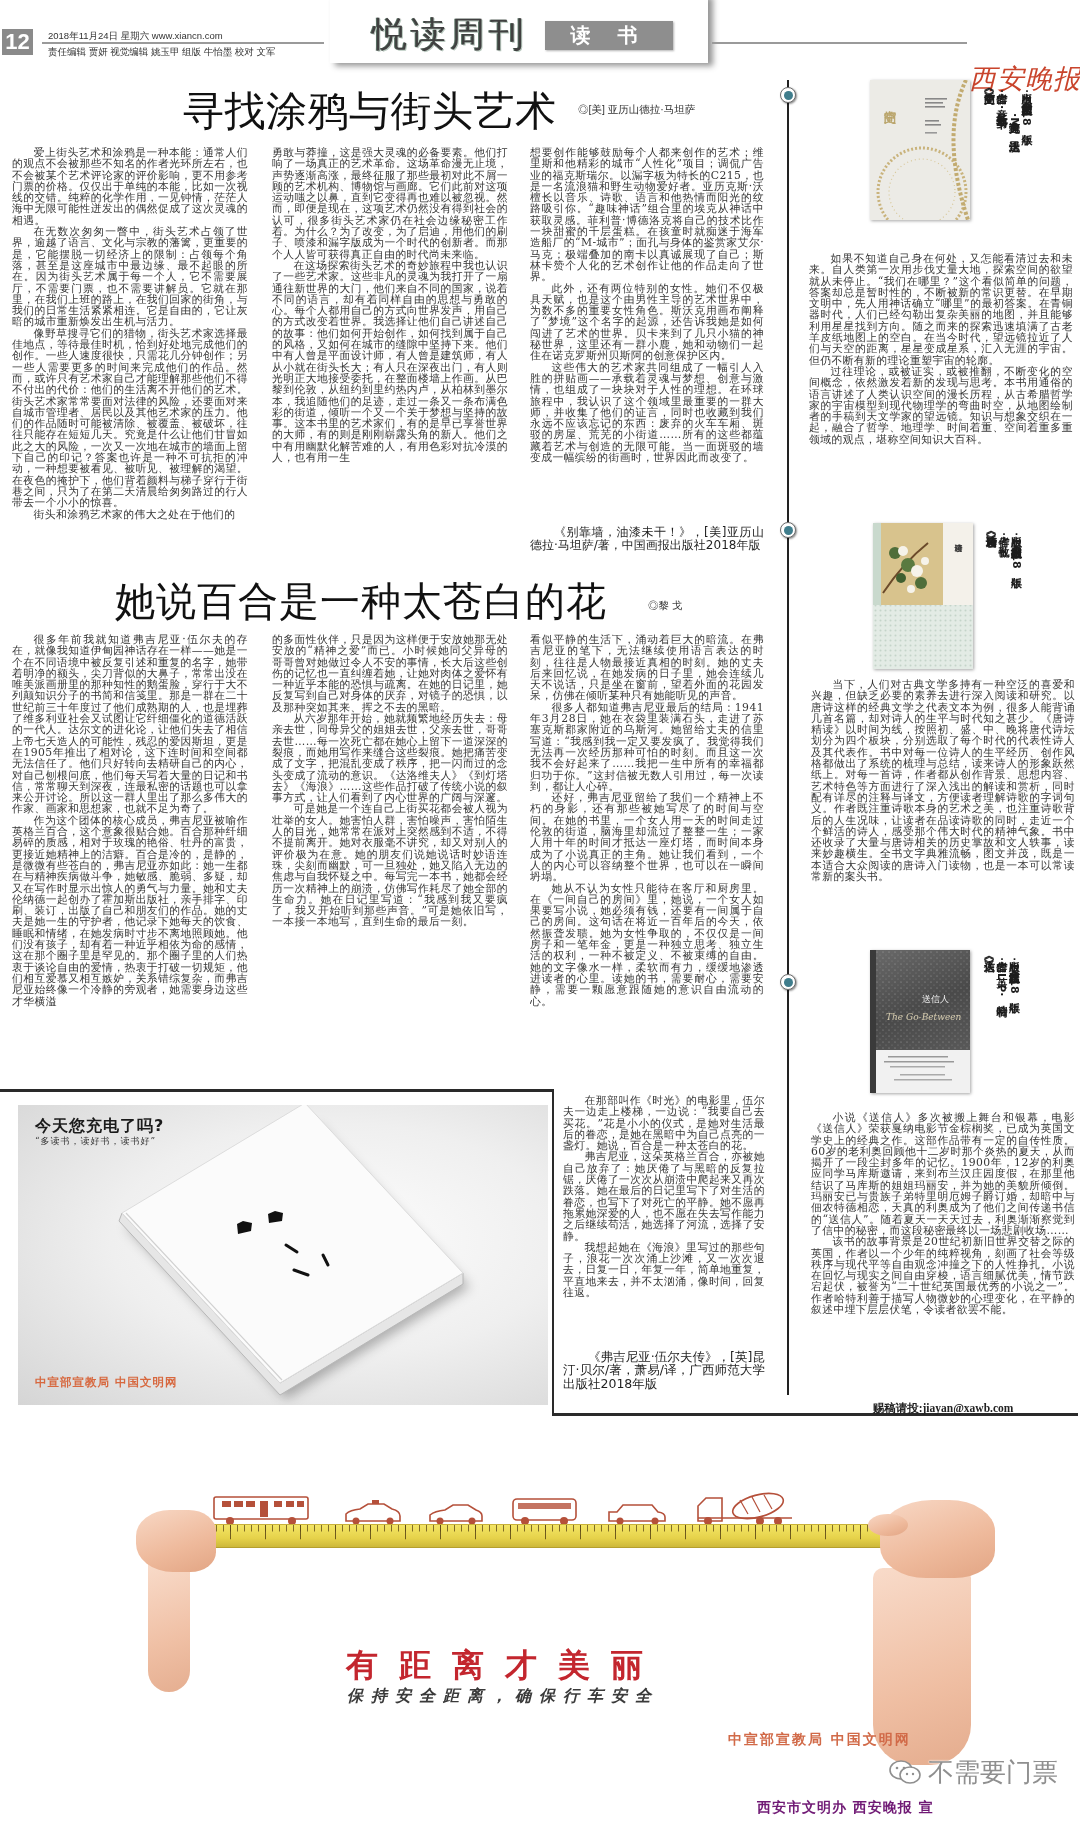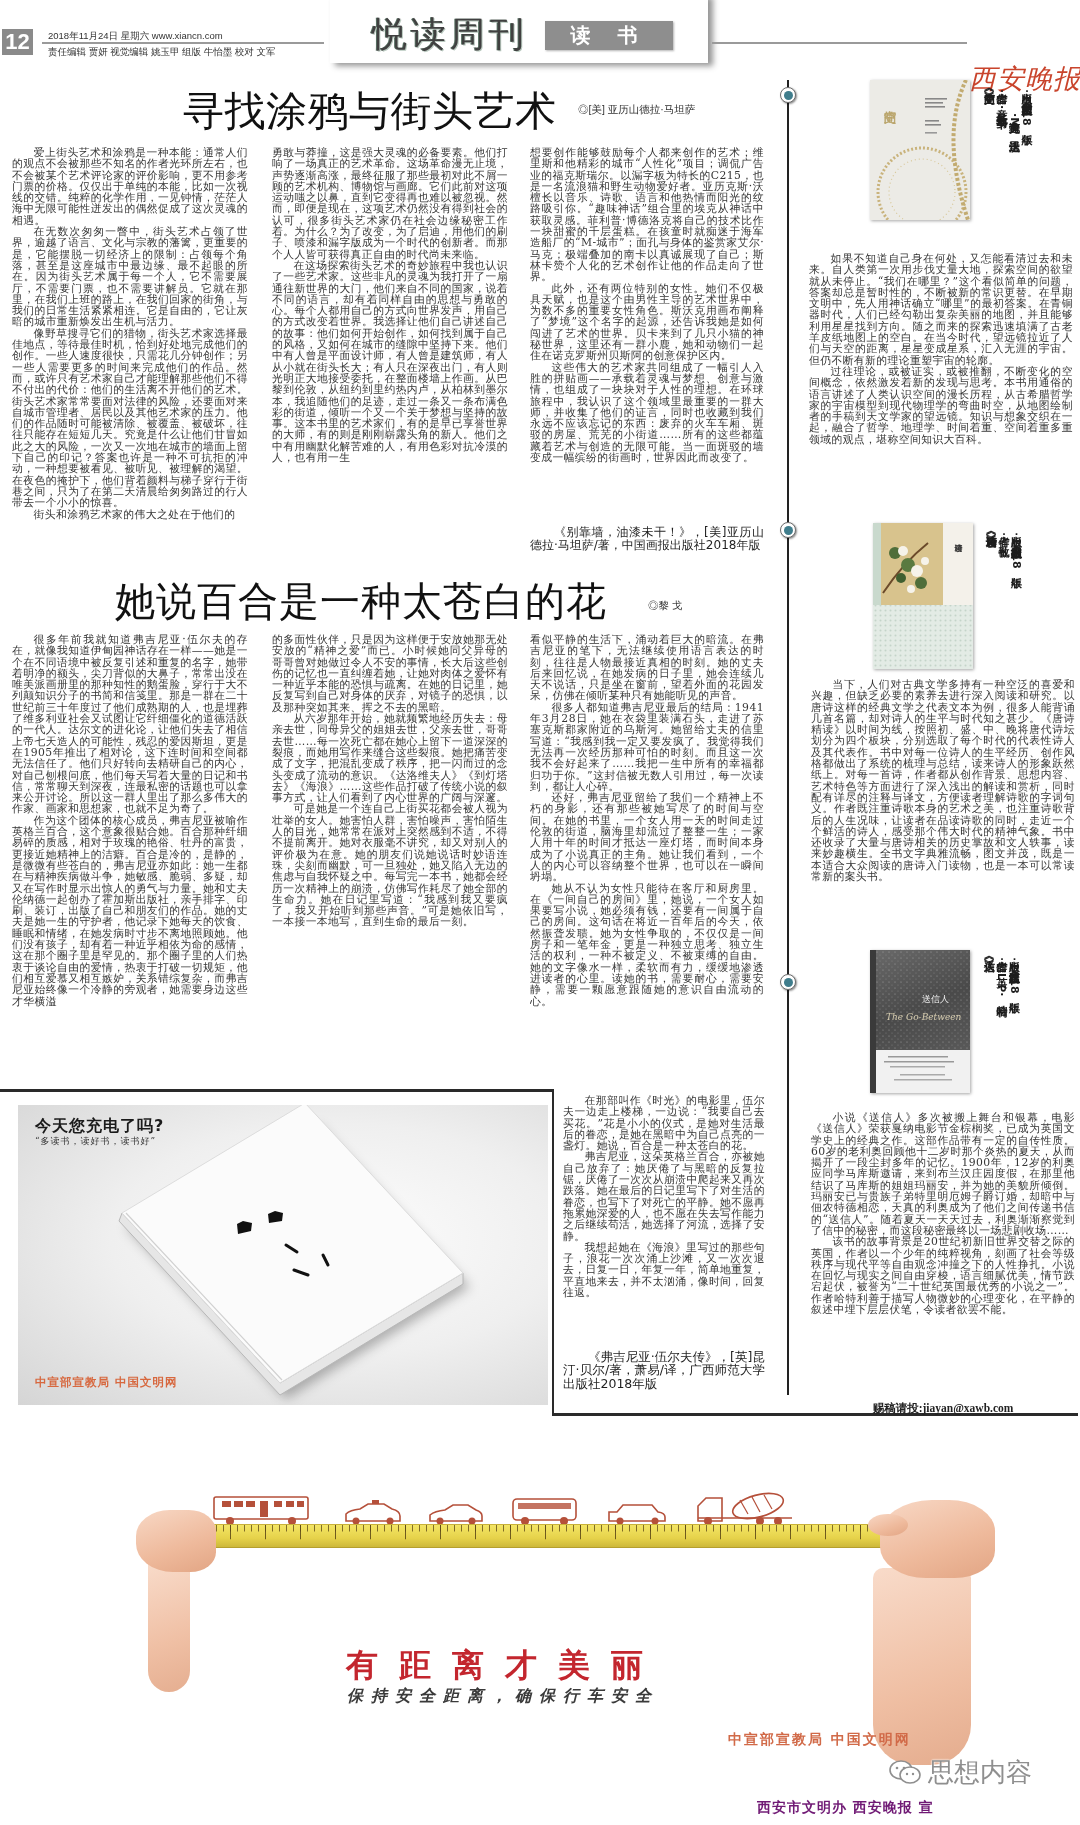--- a/index.html
+++ b/index.html
@@ -280,17 +280,17 @@
   <div class="abs ad2-f">中宣部宣教局  中国文明网</div>
 
   <div class="abs wm">
     <svg width="34" height="26" viewBox="0 0 34 26" style="vertical-align:-4px;margin-right:6px">
       <ellipse cx="13" cy="11" rx="11" ry="9" fill="#fff" stroke="#8f8f8f" stroke-width="1.6"></ellipse>
       <ellipse cx="22" cy="16" rx="10" ry="8" fill="#fff" stroke="#8f8f8f" stroke-width="1.6"></ellipse>
       <circle cx="9" cy="9" r="1.3" fill="#8f8f8f"></circle>
         <circle cx="16" cy="9" r="1.3" fill="#8f8f8f"></circle>
       <circle cx="19" cy="15" r="1.2" fill="#8f8f8f"></circle>
         <circle cx="25" cy="15" r="1.2" fill="#8f8f8f"></circle>
-    </svg><span>思想内容</span>
+    </svg><span>不需要门票</span>
   </div>
 
   <div class="abs ad2-org">西安市文明办  西安晚报  宣</div>
 </div>
 
 </body></html>

